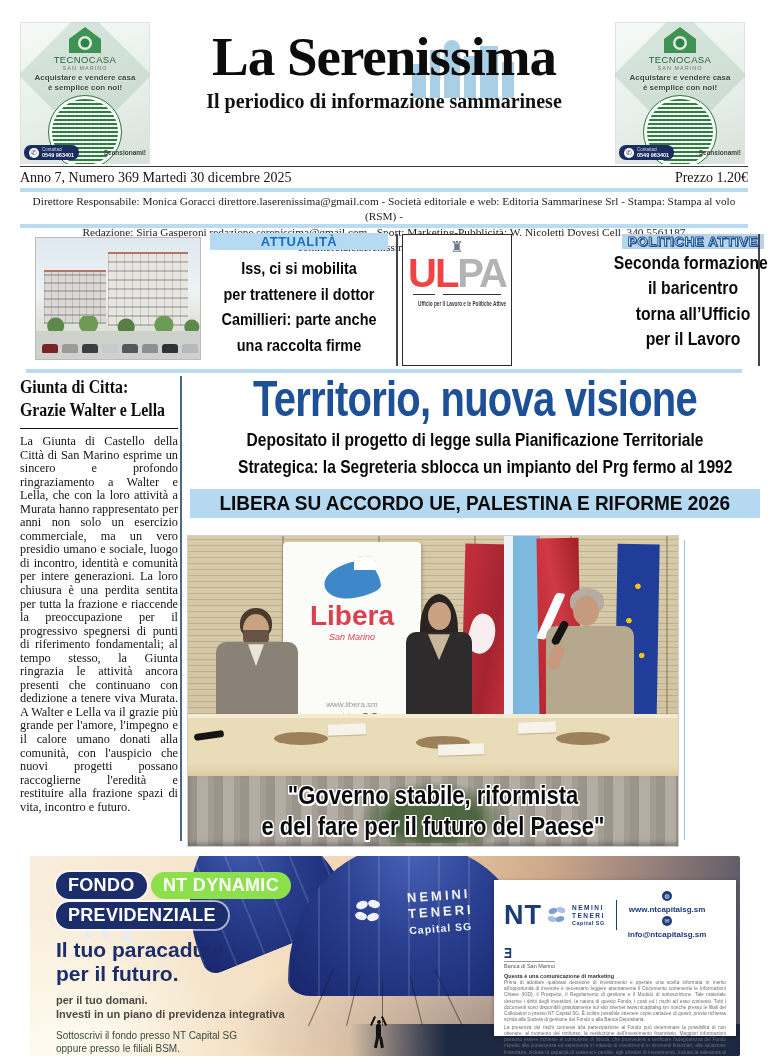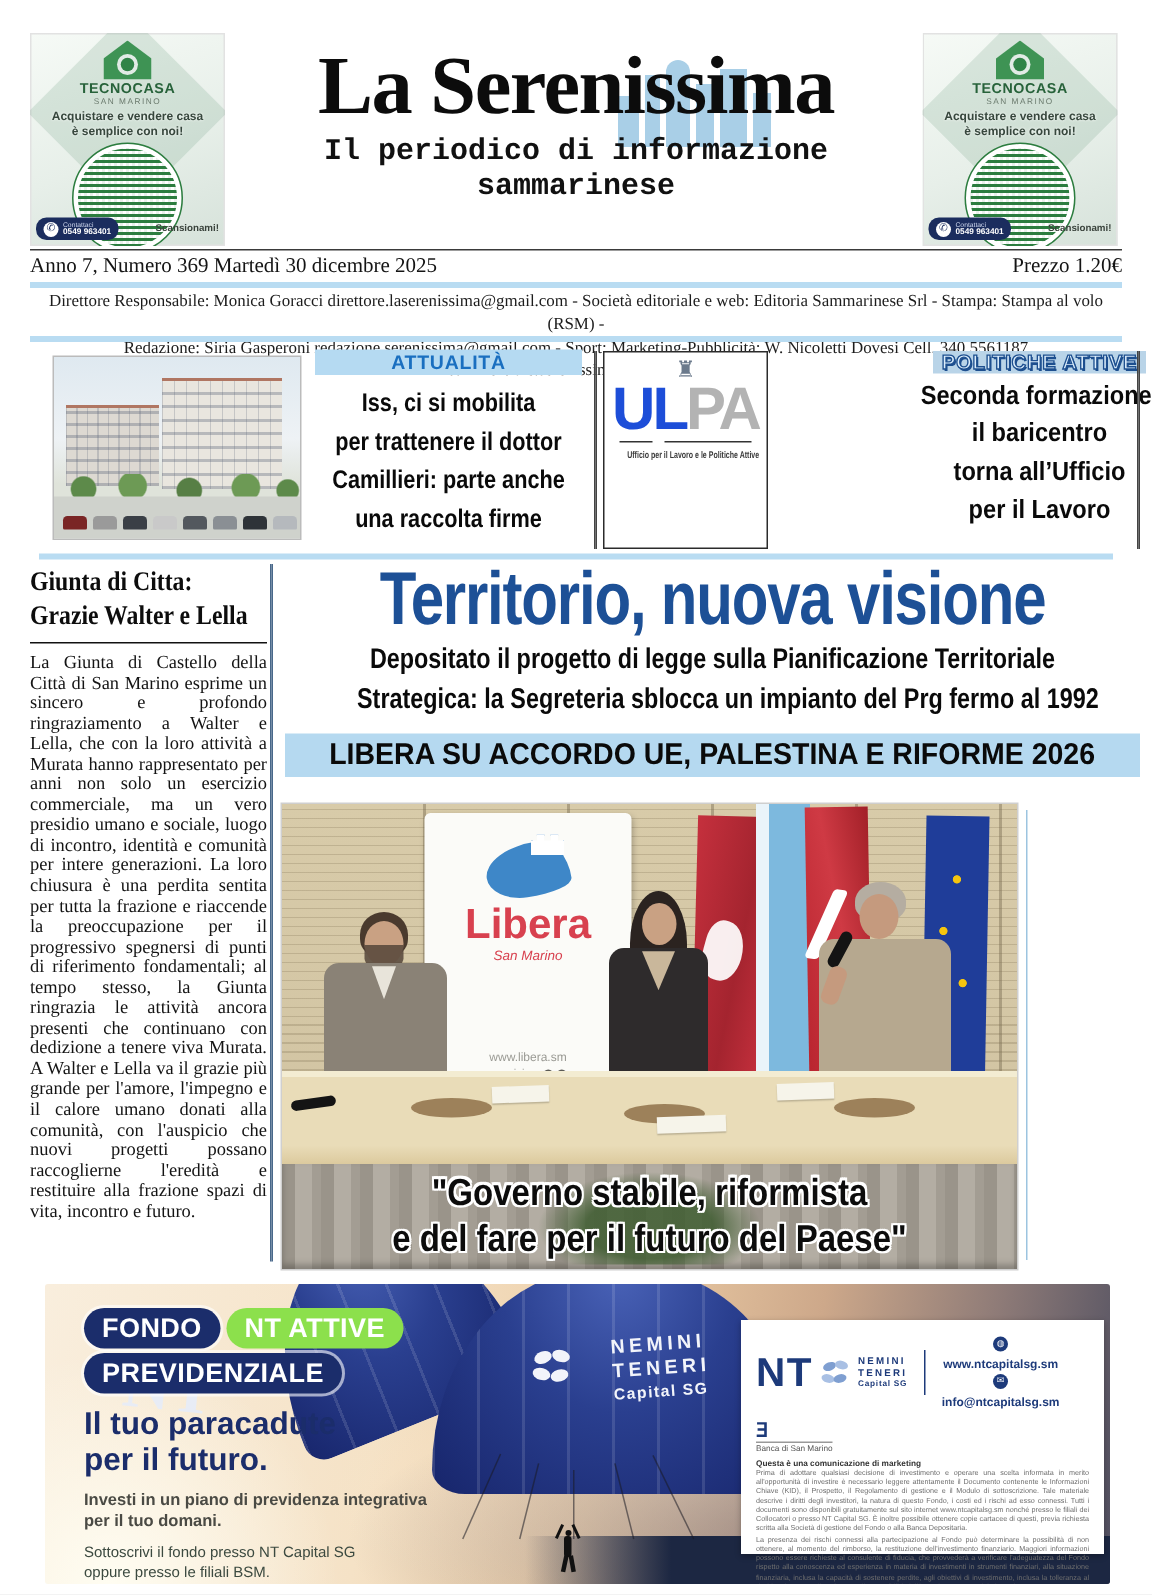--- a/index.html
+++ b/index.html
@@ -8,41 +8,41 @@
   .page { position:relative; width:768px; height:1063px; background:#fff; margin:0 auto; overflow:hidden; }
 
   
   .tc-ad { position:absolute; top:22px; width:130px; height:142px;
     background:linear-gradient(160deg,#f6faf6 0%,#e7efe9 55%,#d6e2da 100%); overflow:hidden;
     box-shadow:0 0 0 1px #e2e2e2 inset; }
   .tc-ad .diamond { position:absolute; left:18px; top:6px; width:94px; height:94px;
     background:rgba(120,165,135,.22); transform:rotate(45deg); }
   .tc-left { left:20px; } .tc-right { left:615px; }
   .tc-house { display:block; margin:5px auto 1px auto; }
-  .tc-brand { text-align:center; font-size:9.5px; font-weight:bold; color:#27623a; letter-spacing:.4px; position:relative; }
+  .tc-brand { text-align:center; font-size:9.5px; font-weight:normal; color:#27623a; letter-spacing:.4px; position:relative; }
   .tc-loc { text-align:center; font-size:5.5px; color:#6b7b6e; letter-spacing:1px; position:relative; }
   .tc-slogan { text-align:center; font-size:8px; font-weight:bold; color:#37473d; line-height:1.25; margin-top:2px; position:relative; text-shadow:0 0 2px #fff; }
   .tc-qr { position:relative; width:72px; height:72px; margin:3px auto 0 auto; border-radius:50%;
     border:3px solid #fff; outline:1px solid #2c7d3f;
     background:
       repeating-linear-gradient(0deg,#2c7d3f 0 2px, rgba(255,255,255,.9) 2px 4px),
       repeating-linear-gradient(90deg,#2c7d3f 0 2px, #fff 2px 4px); }
   .tc-bottom { position:absolute; left:0; right:0; bottom:4px; display:flex; justify-content:space-between; align-items:center; padding:0 4px; }
   .tc-badge { display:flex; align-items:center; gap:3px; background:#1b2d5e; border-radius:7px; padding:2px 5px; }
   .tc-phone-ico { width:10px; height:10px; border-radius:50%; background:#fff; color:#1b2d5e; font-size:7px; line-height:10px; text-align:center; }
   .tc-badge-txt div:first-child { font-size:4.5px; color:#cfd8ef; }
   .tc-badge-txt div:last-child { font-size:5.5px; color:#fff; font-weight:bold; }
   .tc-scan { font-size:6.5px; font-weight:bold; color:#39423b; }
 
   
   .masthead { position:absolute; left:160px; top:28px; width:448px; text-align:center; }
   .skyline { position:absolute; left:246px; top:8px; width:130px; height:62px; }
   .skyline div { position:absolute; bottom:0; background:#a9cfe7; }
   .mast-title { position:relative; font-family:"Liberation Serif", serif; font-weight:bold; font-size:55px; color:#0c0c0c; letter-spacing:-1px; line-height:1.05; }
-  .mast-tag { position:relative; font-family:Liberation Mono, monospace; font-weight:bold; font-size:20px; color:#111; margin-top:4px; }
+  .mast-tag { position:relative; font-family:Liberation Serif, serif; font-weight:bold; font-size:20px; color:#111; margin-top:4px; }
 
   
   .issue-bar { position:absolute; left:20px; top:166px; width:728px; border-top:1.5px solid #3a3a3a; padding-top:3px;
     display:flex; justify-content:space-between; font-family:"Liberation Serif", serif; font-size:14px; color:#141414; }
   .hr-blue { position:absolute; background:#b9dcf2; height:4px; }
   .credits { position:absolute; left:24px; top:194px; width:720px; text-align:center;
     font-family:"Liberation Serif", serif; font-size:11.3px; color:#1c1c1c; line-height:1.35; }
 
   
   .hospital { position:absolute; left:35px; top:237px; width:166px; height:123px; border:1px solid #bbb; overflow:hidden;
@@ -65,21 +65,21 @@
   .attualita { position:absolute; left:204px; top:233px; width:190px; }
   .sec-label-blue { display:block; margin:0 auto 6px auto; width:178px; text-align:center; background:#b5daf2; color:#1a6fc0;
     font-weight:bold; font-size:13px; letter-spacing:.5px; padding:1px 0; }
   .story-line { white-space:nowrap; text-align:center; font-weight:bold; color:#0a0a0a; font-size:17px; line-height:1.5;
     transform:scaleX(.85); transform-origin:50% 50%; }
   .vline-dark { position:absolute; width:0; border-left:1px solid #444; border-right:1px solid #444; }
 
   .ulpa-box { position:absolute; left:402px; top:234px; width:110px; height:132px; border:1.5px solid #2b2b2b; background:#fff; text-align:center; }
   .ulpa-crest { font-size:15px; color:#6b7a8c; margin-top:4px; line-height:1; }
   .ulpa-word { font-size:40px; font-weight:800; letter-spacing:-2px; line-height:.95; }
-  .ulpa-ul { color:#1d4ed8; } .ulpa-pa { color:#b3b3b3; }
+  .ulpa-ul { color:#ef4444; } .ulpa-pa { color:#b3b3b3; }
   .ulpa-rules { display:flex; justify-content:space-between; padding:2px 10px 0 10px; }
   .ulpa-rules i { display:block; height:1px; background:#333; }
   .ulpa-cap { margin-top:5px; font-size:6.5px; font-weight:bold; color:#3a3a3a; white-space:nowrap; transform:scaleX(.72); transform-origin:50% 50%; }
 
   .politiche { position:absolute; left:598px; top:234px; width:190px; }
   .sec-label-stroke { display:block; margin:0 auto 2px auto; width:fit-content; background:#b9d4e8; padding:0 6px;
     font-weight:800; font-size:13.5px; letter-spacing:.5px; color:#dceefc; -webkit-text-stroke:.9px #1d4f8f;
     text-shadow:1px 1px 0 #1d4f8f; }
   .politiche .story-line { font-size:17.5px; transform:scaleX(.9); line-height:1.45; }
 
@@ -446,32 +446,32 @@
         <div class="bd"></div>
         <div class="a1"></div>
         <div class="a2"></div>
         <div class="l1"></div>
         <div class="l2"></div>
     </div>
 
     <div class="fund-left">
       <div>
         <span class="pill pill-navy">FONDO</span>
-        <span class="pill pill-green">NT ATTIVE</span>
+        <span class="pill pill-green">NT DYNAMIC</span>
       </div>
       <div class="pill-row2">
         <span class="pill pill-navy">PREVIDENZIALE</span>
       </div>
       <div class="fund-h">
         <div>Il tuo paracadute</div>
         <div>per il futuro.</div>
       </div>
       <div class="fund-b1">
-        <div>Investi in un piano di previdenza integrativa</div>
-          <div>per il tuo domani.</div>
+        <div>per il tuo domani.</div>
+          <div>Investi in un piano di previdenza integrativa</div>
       </div>
       <div class="fund-b2">
         <div>Sottoscrivi il fondo presso NT Capital SG</div>
           <div>oppure presso le filiali BSM.</div>
       </div>
 
     </div>
 
     <div class="info-panel">
       <div class="ip-top">

